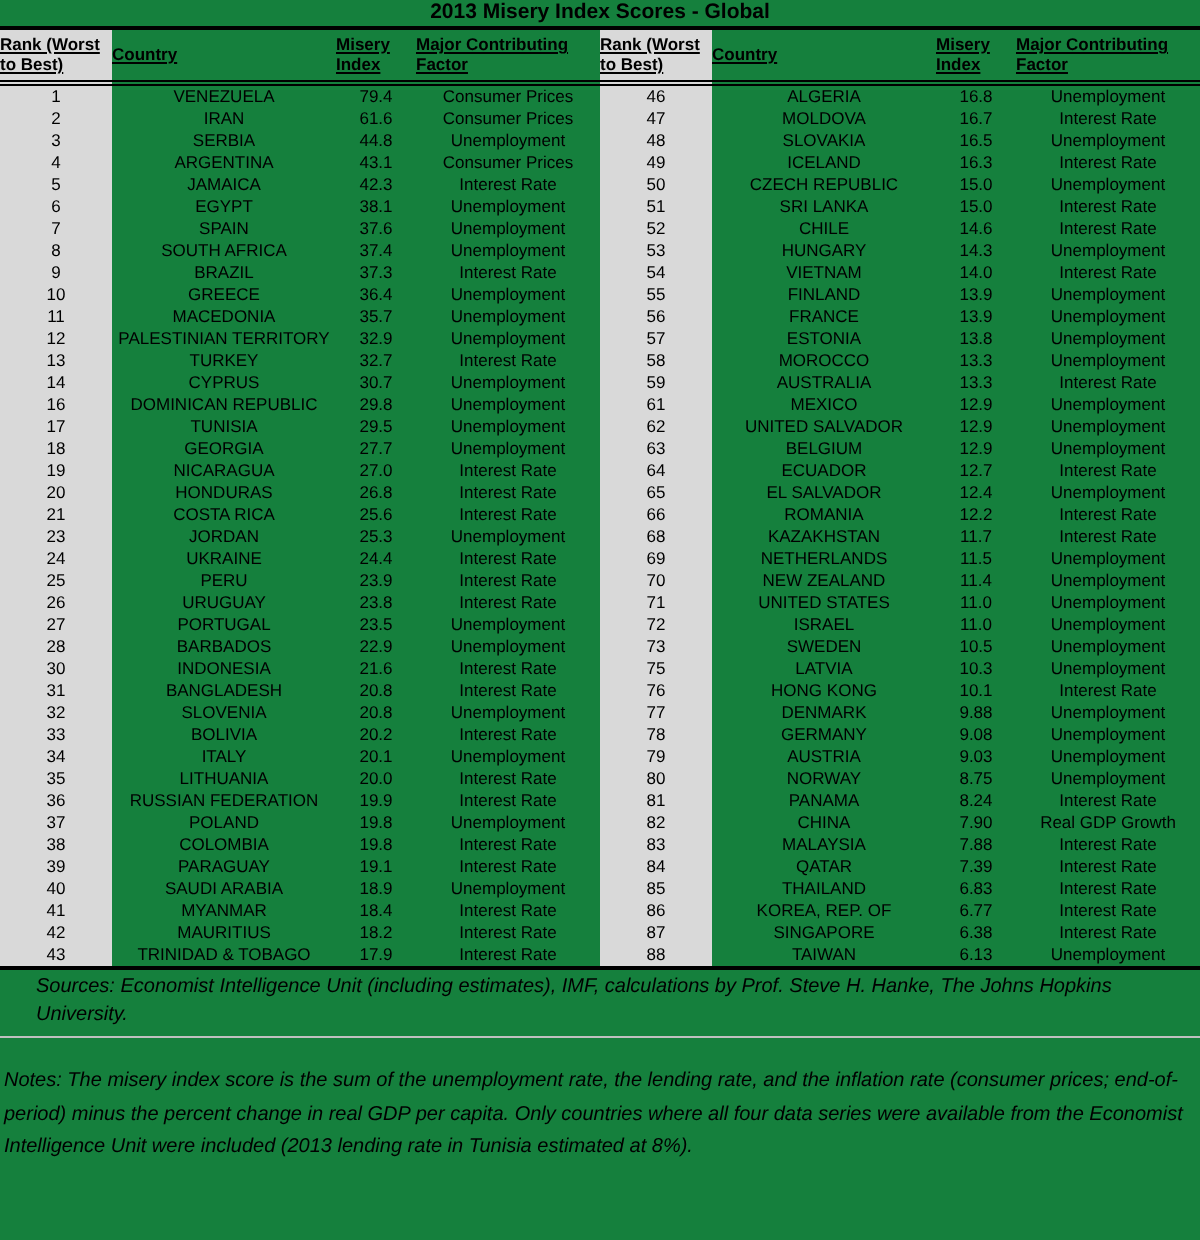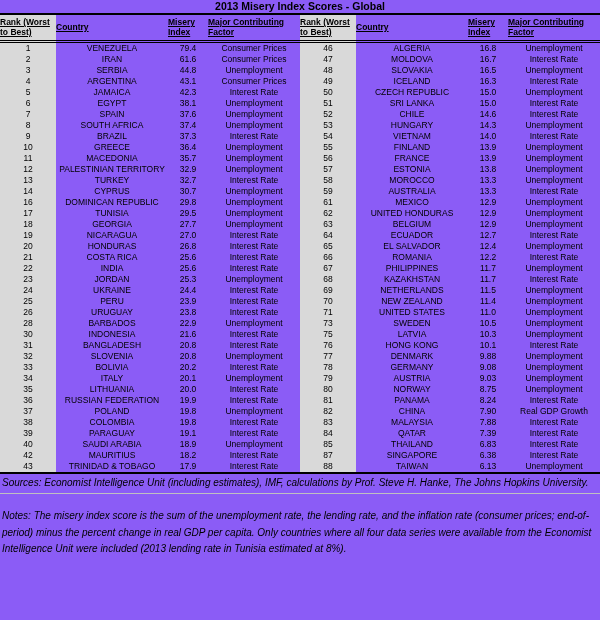--- a/index.html
+++ b/index.html
@@ -1,19 +1,19 @@
 <!DOCTYPE html>
 <html><head>
 <meta charset="utf-8">
 <style>
   html, body { margin: 0; padding: 0; background: #ffffff; }
   .page {
     width: 600px;
     height: 620px;
-    background: #8b5cf6;
+    background: #15803d;
     font-family: "Liberation Sans", sans-serif;
     color: #000;
     overflow: hidden;
     box-sizing: border-box;
   }
   .title {
     text-align: center;
     font-weight: bold;
     font-size: 10.5px;
     line-height: 13px;
@@ -53,21 +53,21 @@
     padding: 0;
     white-space: nowrap;
     overflow: hidden;
   }
   .rank-bg { background: #d9d9d9; }
   table.misery tbody tr:last-child td { border-bottom: 2px solid #000; }
   .sources {
     font-style: italic;
     font-size: 10px;
     line-height: 14px;
-    padding: 2px 2px 3px 2px;
+    padding: 2px 2px 3px 18px;
     border-bottom: 1px solid #c0c0c0;
   }
   .notes {
     font-style: italic;
     font-size: 10px;
     line-height: 16.5px;
     padding: 0 2px;
     margin-top: 14px;
   }
 </style>
@@ -250,21 +250,21 @@
           <td>MEXICO</td>
           <td>12.9</td>
           <td>Unemployment</td>
         </tr>
         <tr>
           <td class="rank-bg">17</td>
           <td>TUNISIA</td>
           <td>29.5</td>
           <td>Unemployment</td>
           <td class="rank-bg">62</td>
-          <td>UNITED HONDURAS</td>
+          <td>UNITED SALVADOR</td>
           <td>12.9</td>
           <td>Unemployment</td>
         </tr>
         <tr>
           <td class="rank-bg">18</td>
           <td>GEORGIA</td>
           <td>27.7</td>
           <td>Unemployment</td>
           <td class="rank-bg">63</td>
           <td>BELGIUM</td>
@@ -295,30 +295,20 @@
           <td class="rank-bg">21</td>
           <td>COSTA RICA</td>
           <td>25.6</td>
           <td>Interest Rate</td>
           <td class="rank-bg">66</td>
           <td>ROMANIA</td>
           <td>12.2</td>
           <td>Interest Rate</td>
         </tr>
         <tr>
-          <td class="rank-bg">22</td>
-          <td>INDIA</td>
-          <td>25.6</td>
-          <td>Interest Rate</td>
-          <td class="rank-bg">67</td>
-          <td>PHILIPPINES</td>
-          <td>11.7</td>
-          <td>Unemployment</td>
-        </tr>
-        <tr>
           <td class="rank-bg">23</td>
           <td>JORDAN</td>
           <td>25.3</td>
           <td>Unemployment</td>
           <td class="rank-bg">68</td>
           <td>KAZAKHSTAN</td>
           <td>11.7</td>
           <td>Interest Rate</td>
         </tr>
         <tr>
@@ -341,20 +331,30 @@
           <td>11.4</td>
           <td>Unemployment</td>
         </tr>
         <tr>
           <td class="rank-bg">26</td>
           <td>URUGUAY</td>
           <td>23.8</td>
           <td>Interest Rate</td>
           <td class="rank-bg">71</td>
           <td>UNITED STATES</td>
+          <td>11.0</td>
+          <td>Unemployment</td>
+        </tr>
+        <tr>
+          <td class="rank-bg">27</td>
+          <td>PORTUGAL</td>
+          <td>23.5</td>
+          <td>Unemployment</td>
+          <td class="rank-bg">72</td>
+          <td>ISRAEL</td>
           <td>11.0</td>
           <td>Unemployment</td>
         </tr>
         <tr>
           <td class="rank-bg">28</td>
           <td>BARBADOS</td>
           <td>22.9</td>
           <td>Unemployment</td>
           <td class="rank-bg">73</td>
           <td>SWEDEN</td>
@@ -462,20 +462,30 @@
           <td>Interest Rate</td>
         </tr>
         <tr>
           <td class="rank-bg">40</td>
           <td>SAUDI ARABIA</td>
           <td>18.9</td>
           <td>Unemployment</td>
           <td class="rank-bg">85</td>
           <td>THAILAND</td>
           <td>6.83</td>
+          <td>Interest Rate</td>
+        </tr>
+        <tr>
+          <td class="rank-bg">41</td>
+          <td>MYANMAR</td>
+          <td>18.4</td>
+          <td>Interest Rate</td>
+          <td class="rank-bg">86</td>
+          <td>KOREA, REP. OF</td>
+          <td>6.77</td>
           <td>Interest Rate</td>
         </tr>
         <tr>
           <td class="rank-bg">42</td>
           <td>MAURITIUS</td>
           <td>18.2</td>
           <td>Interest Rate</td>
           <td class="rank-bg">87</td>
           <td>SINGAPORE</td>
           <td>6.38</td>

